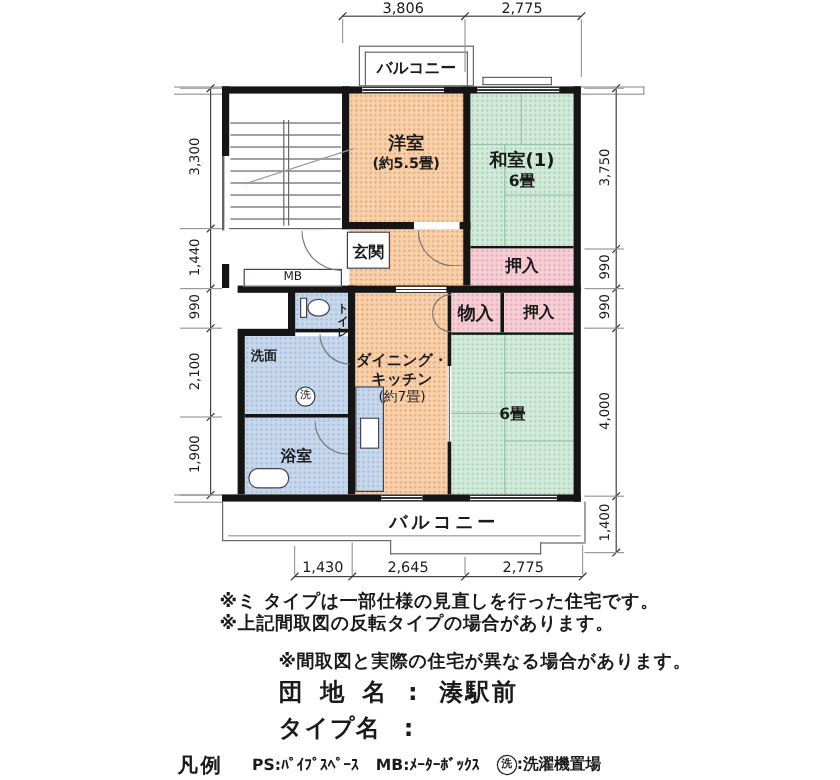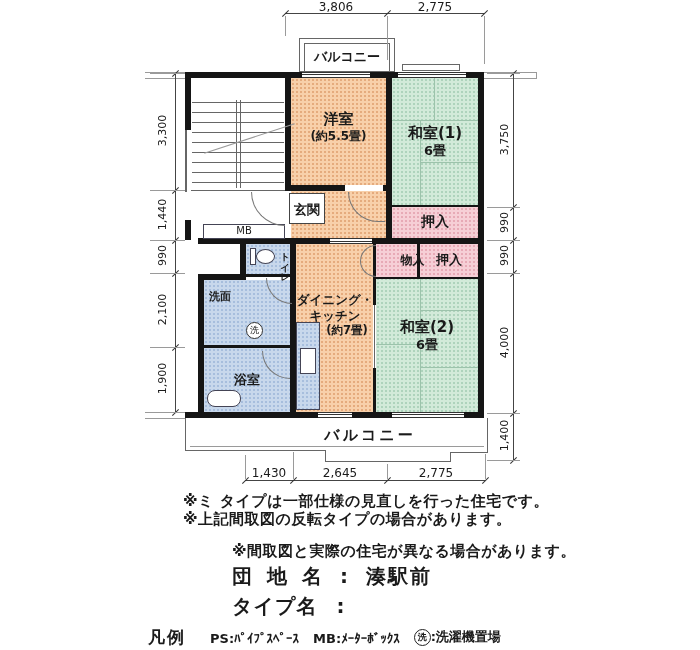--- a/index.html
+++ b/index.html
@@ -149,27 +149,26 @@
   <div class="ext" style="left:484px;top:78px;width:53px;height:1px;"></div>
   <div class="ext" style="left:536px;top:72px;width:1px;height:7px;"></div>
   <div class="ext" style="left:145px;top:412px;width:40px;height:1px;"></div>
   <div class="ext" style="left:145px;top:418px;width:40px;height:1px;"></div>
 
   <div class="lbl c" style="left:291px;top:110px;width:95px;font-size:15px;font-weight:600;">洋室</div>
   <div class="lbl c" style="left:291px;top:128px;width:95px;font-size:12px;font-weight:600;">(約5.5畳)</div>
   <div class="lbl c" style="left:392px;top:124px;width:86px;font-size:15px;font-weight:600;">和室(1)</div>
   <div class="lbl c" style="left:392px;top:142px;width:86px;font-size:13px;font-weight:600;">6畳</div>
   <div class="lbl c" style="left:392px;top:213px;width:86px;font-size:14px;font-weight:600;">押入</div>
-  <div class="lbl c" style="left:376px;top:252px;width:41px;font-size:12px;font-weight:600;padding-left:16px;">物入</div>
+  <div class="lbl c" style="left:376px;top:252px;width:41px;font-size:15px;font-weight:600;">物入</div>
   <div class="lbl c" style="left:420px;top:251px;width:58px;font-size:13px;font-weight:600;">押入</div>
-  <div class="lbl c" style="left:376px;top:318px;width:102px;font-size:15px;font-weight:600;">和室(2)</div>
   <div class="lbl c" style="left:376px;top:336px;width:102px;font-size:13px;font-weight:600;">6畳</div>
   <div class="lbl c" style="left:290px;top:292px;width:90px;font-size:12.5px;font-weight:600;">ダイニング・</div>
   <div class="lbl c" style="left:290px;top:308px;width:90px;font-size:12.5px;font-weight:600;">キッチン</div>
-  <div class="lbl c" style="left:290px;top:323px;width:90px;font-size:11.5px;font-weight:700;padding-left:12px;">(約7畳)</div>
+  <div class="lbl c" style="left:290px;top:323px;width:90px;font-size:11.5px;font-weight:400;">(約7畳)</div>
   <div class="lbl" style="left:278px;top:245px;font-size:9.5px;font-weight:600;writing-mode:vertical-rl;height:30px;">トイレ</div>
   <div class="lbl" style="left:209px;top:289px;font-size:11px;font-weight:600;">洗面</div>
   <div class="lbl c" style="left:204px;top:371px;width:86px;font-size:13px;font-weight:600;">浴室</div>
 
   <div class="dimline" style="left:285px;top:13px;width:199px;height:1px;"></div>
   <div class="tick" style="left:281px;top:13px;"></div>
   <div class="tick" style="left:383px;top:13px;"></div>
   <div class="tick" style="left:480px;top:13px;"></div>
   <div class="ext" style="left:285px;top:16px;width:1px;height:20px;"></div>
   <div class="ext" style="left:387px;top:16px;width:1px;height:44px;"></div>

